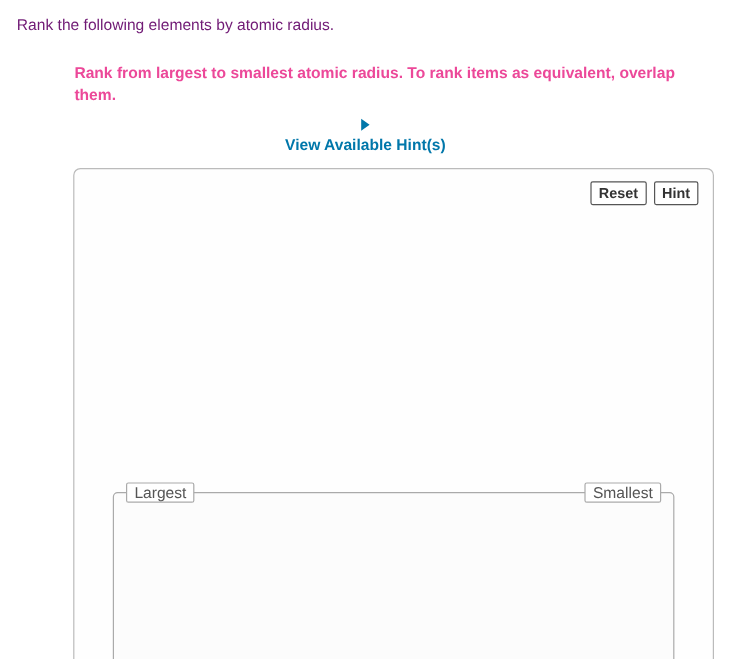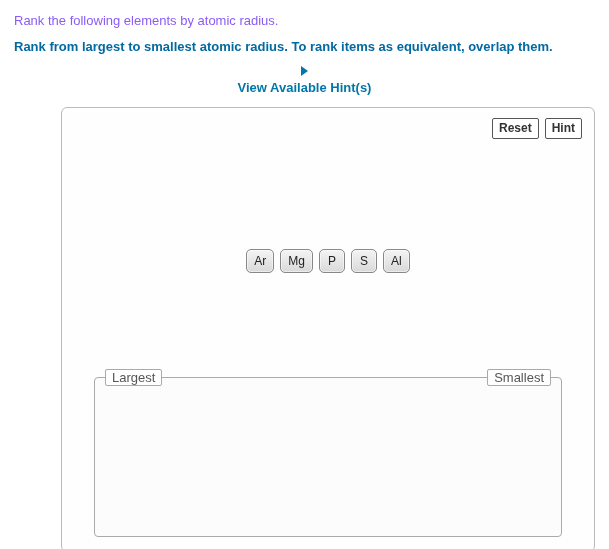--- a/index.html
+++ b/index.html
@@ -6,29 +6,30 @@
   body {
     margin: 0;
     padding: 12px 14px;
     font-family: Arial, Helvetica, sans-serif;
     font-size: 13px;
     color: #333;
     background: #fff;
     width: 609px;
   }
   .prompt {
-    color: #8b5cf6;
-    margin-bottom: 8px;
+    color: #701a75;
+    margin-bottom: 22px;
     line-height: 1.4;
   }
   .instruction {
     font-weight: bold;
-    color: #0369a1;
+    color: #ec4899;
     margin-bottom: 10px;
     line-height: 1.4;
+    margin-left: 48px;
   }
   .hints-toggle {
     color: #0077aa;
     font-weight: bold;
     font-size: 13px;
     cursor: pointer;
     margin-bottom: 12px;
     display: flex;
     align-items: center;
     gap: 4px;
@@ -118,25 +119,18 @@
   <span class="caret"></span>
   <span>View Available Hint(s)</span>
 </div>
 
 <div class="work-panel">
   <div class="toolbar">
     <button class="tool-btn">Reset</button>
     <button class="tool-btn">Hint</button>
   </div>
 
-  <div class="tile-area">
-    <div class="tile">Ar</div>
-    <div class="tile">Mg</div>
-    <div class="tile">P</div>
-    <div class="tile">S</div>
-    <div class="tile">Al</div>
-  </div>
 
   <div class="drop-frame">
     <span class="drop-label left">Largest</span>
     <span class="drop-label right">Smallest</span>
   </div>
 </div>
 
 </body></html>

